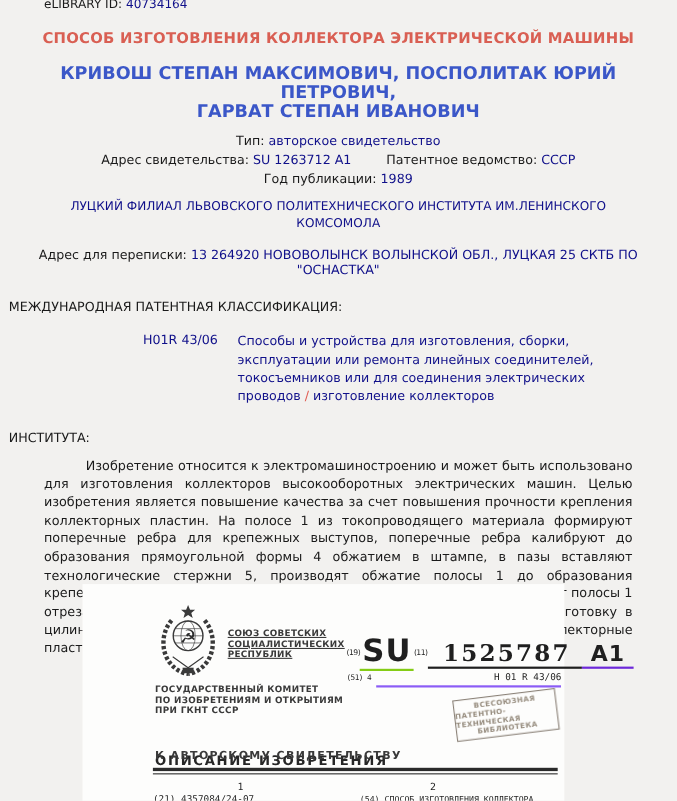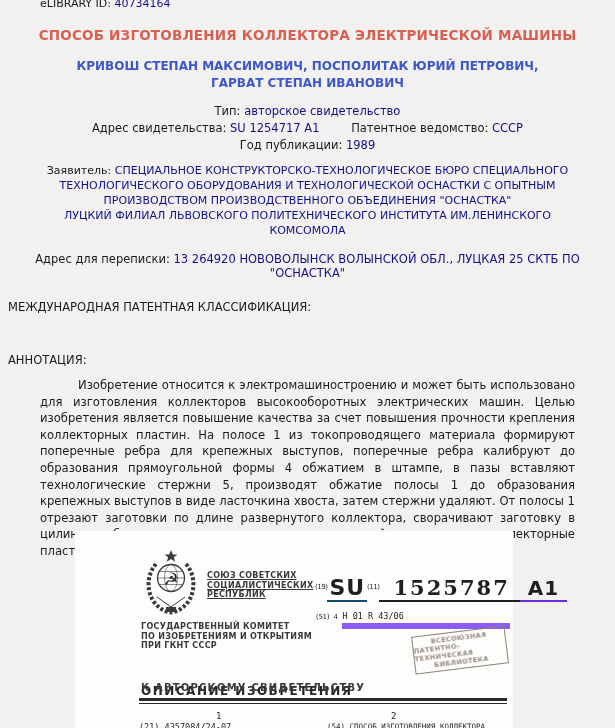--- a/index.html
+++ b/index.html
@@ -14,21 +14,21 @@
 
   .elibrary-line{
     margin:-3px 0 0 40px;font-size:11px;
   }
   .title{
     margin:17px 18px 0;text-align:center;
     font-size:13.5px;font-weight:bold;color:#d95f53;letter-spacing:.2px;
   }
   .authors{
     margin-top:15px;text-align:center;
-    font-size:12px;font-weight:bold;color:#3b57c8;line-height:17px;
+    font-size:16px;font-weight:bold;color:#3b57c8;line-height:17px;
   }
   .info{
     margin-top:11px;text-align:center;font-size:11.5px;line-height:17px;
   }
   .info .grp{display:inline-block;margin:0 14px;white-space:nowrap;}
   .applicant-block{
     margin:9px auto 0;width:565px;text-align:center;
     font-size:11px;line-height:15px;
   }
   .applicant2{margin-top:0;}
@@ -58,39 +58,39 @@
   .emblem{position:absolute;left:68px;top:18px;}
   .union{
     position:absolute;left:132px;top:40px;
     font-size:8px;font-weight:bold;line-height:9.5px;letter-spacing:.3px;color:#3a3a3a;text-decoration:underline;
   }
   .publine{
     position:absolute;left:240px;top:44px;white-space:nowrap;color:#1f1f1f;
   }
   .tiny-code{font-size:7px;vertical-align:6px;letter-spacing:-.5px;}
   .su-mark{
-    font-size:22px;font-weight:bold;letter-spacing:1px;
-    border-bottom:2px solid #0c4a6e;padding:0 2px;
+    font-size:28px;font-weight:bold;letter-spacing:1px;
+    border-bottom:2px solid #84cc16;padding:0 2px;
   }
   .pub-num{
     font-family:"DejaVu Serif","Liberation Serif",serif;
     font-size:21px;font-weight:bold;letter-spacing:2px;
     border-bottom:2px solid #1f1f1f;padding:0 10px 0 14px;
   }
   .pub-kind{
     font-size:20px;font-weight:bold;letter-spacing:1px;
     border-bottom:2px solid #6d28d9;padding:0 8px;
   }
   .ipcline{
     position:absolute;left:240px;top:80px;white-space:nowrap;
     font-family:"DejaVu Sans Mono","Liberation Mono",monospace;
     font-size:8.5px;color:#1f1f1f;
   }
   .ipcline .code51{font-size:7px;letter-spacing:-.5px;}
-  .ipcline .ipc-val{border-bottom:6px solid #8b5cf6;display:inline-block;width:168px;padding-bottom:2px;}
+  .ipcline .ipc-val{border-bottom:2px solid #8b5cf6;display:inline-block;width:168px;padding-bottom:2px;text-align:right;}
   .committee{
     position:absolute;left:66px;top:91px;
     font-size:8px;font-weight:bold;line-height:9.5px;letter-spacing:.3px;color:#3a3a3a;
   }
   .stamp{
     position:absolute;left:338px;top:100px;width:92px;height:36px;
     border:1.5px solid #8a8177;transform:rotate(-7deg);
     display:flex;flex-direction:column;justify-content:center;align-items:center;
     color:#968c7e;font-size:6.5px;font-weight:bold;line-height:8px;letter-spacing:.4px;
     filter:blur(.3px);
@@ -138,52 +138,52 @@
 <div class="info">
   <div>
     <span class="grp">
       <span class="lbl">Тип:</span>
       <span class="navy">авторское свидетельство</span>
     </span>
   </div>
   <div>
     <span class="grp">
       <span class="lbl">Адрес свидетельства:</span>
-      <span class="navy">SU 1254717 A1</span>
+      <span class="navy">SU 1263712 A1</span>
     </span>
     <span class="grp">
       <span class="lbl">Патентное ведомство:</span>
       <span class="navy">СССР</span>
     </span>
     <span class="grp">
       <span class="lbl">Год публикации:</span>
       <span class="navy">1989</span>
     </span>
   </div>
 </div>
 
 <div class="applicant-block">
-  <div>
-    <span class="lbl">Заявитель:</span>
-    <span class="navy">СПЕЦИАЛЬНОЕ КОНСТРУКТОРСКО-ТЕХНОЛОГИЧЕСКОЕ БЮРО СПЕЦИАЛЬНОГО ТЕХНОЛОГИЧЕСКОГО ОБОРУДОВАНИЯ И ТЕХНОЛОГИЧЕСКОЙ ОСНАСТКИ С ОПЫТНЫМ ПРОИЗВОДСТВОМ ПРОИЗВОДСТВЕННОГО ОБЪЕДИНЕНИЯ "ОСНАСТКА"</span>
-  </div>
   <div class="navy applicant2">ЛУЦКИЙ ФИЛИАЛ ЛЬВОВСКОГО ПОЛИТЕХНИЧЕСКОГО ИНСТИТУТА ИМ.ЛЕНИНСКОГО КОМСОМОЛА</div>
 </div>
 
 <div class="address-line">
   <span class="lbl">Адрес для переписки:</span>
   <span class="navy">13 264920 НОВОВОЛЫНСК ВОЛЫНСКОЙ ОБЛ., ЛУЦКАЯ 25 СКТБ ПО "ОСНАСТКА"</span>
 </div>
 
 <div class="section-head">МЕЖДУНАРОДНАЯ ПАТЕНТНАЯ КЛАССИФИКАЦИЯ:</div>
 
 <div class="ipc-row">
-</div>
-
-<div class="section-head anno-head">АННОТАЦИЯ:</div>
+  <div class="ipc-code">H01R 43/06</div>
+  <div class="ipc-desc">
+    <span>Способы и устройства для изготовления, сборки, эксплуатации или ремонта линейных соединителей, токосъемников или для соединения электрических проводов </span><span class="sep-red">/</span><span> изготовление коллекторов</span>
+  </div>
+</div>
+
+<div class="section-head anno-head">ИНСТИТУТА:</div>
 
 <p class="anno-text">Изобретение относится к электромашиностроению и может быть использовано для изготовления коллекторов высокооборотных электрических машин. Целью изобретения является повышение качества за счет повышения прочности крепления коллекторных пластин. На полосе 1 из токопроводящего материала формируют поперечные ребра для крепежных выступов, поперечные ребра калибруют до образования прямоугольной формы 4 обжатием в штампе, в пазы вставляют технологические стержни 5, производят обжатие полосы 1 до образования крепежных выступов в виде ласточкина хвоста, затем стержни удаляют. От полосы 1 отрезают заготовки по длине развернутого коллектора, сворачивают заготовку в цилиндр ребрами внутрь, опрессовывают пластмассой, разделяют на коллекторные пластины и отгибают петушки. 1 з.п. ф-лы, 7 ил.</p>
 
 <div class="scan">
   <span class="emblem">
     <svg width="56" height="66" viewBox="0 0 56 66" xmlns="http://www.w3.org/2000/svg">
       <polygon points="28,1 29.9,5.6 34.5,5.6 31961,8.4" fill="none"></polygon>
       <polygon points="28,1 29.8,5.4 34.4,5.4 30.9,8.3 32.2,12.8 28,10.1 23.8,12.8 25.1,8.3 21.6,5.4 26.2,5.4" fill="#3a3a3a"></polygon>
       <path d="M13,15 C4,25 3,42 11,53 C16,59.5 22,63 28,63.5" fill="none" stroke="#3a3a3a" stroke-width="4" stroke-dasharray="3,2"></path>
       <path d="M43,15 C52,25 53,42 45,53 C40,59.5 34,63 28,63.5" fill="none" stroke="#3a3a3a" stroke-width="4" stroke-dasharray="3,2"></path>

